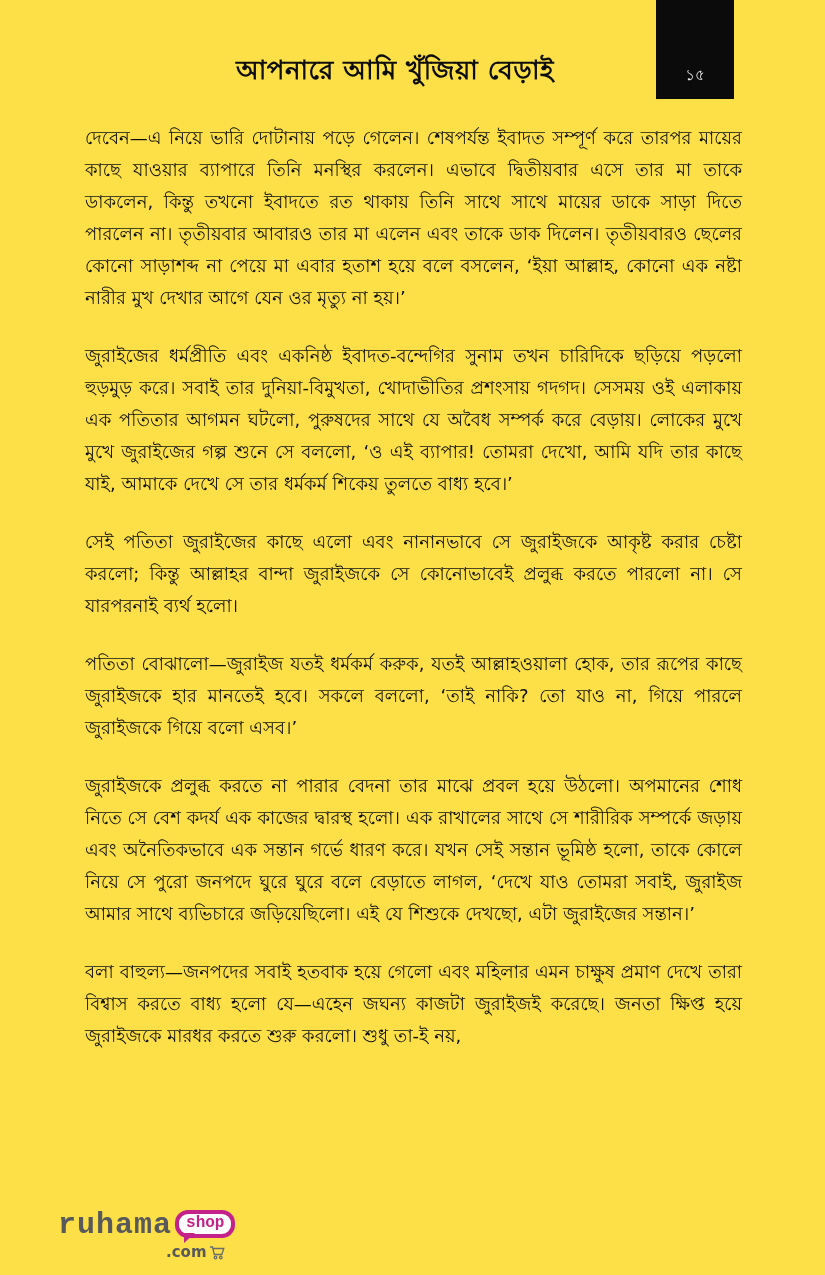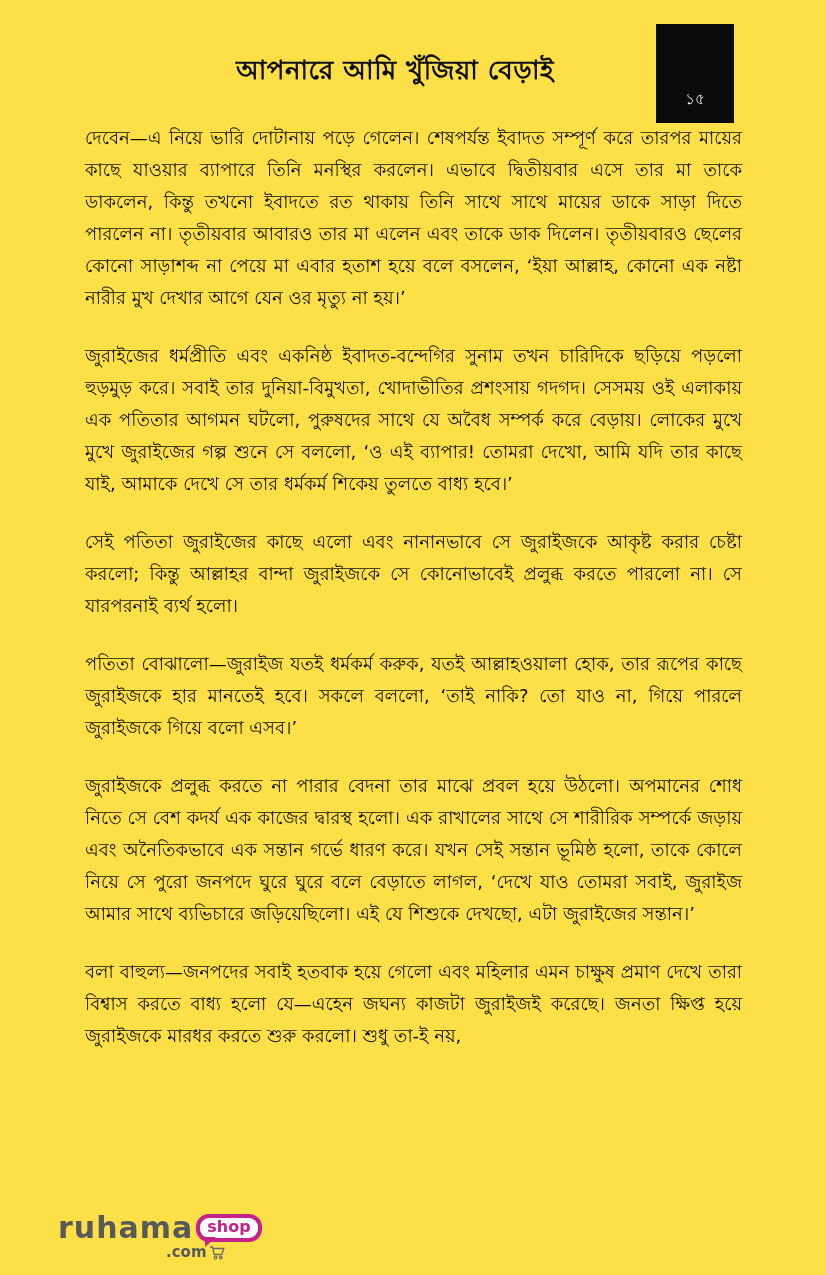--- a/index.html
+++ b/index.html
@@ -28,21 +28,20 @@
   .page-number-box {
     position: absolute;
     top: 0; left: 656px;
     width: 78px; height: 99px;
     background: #0b0b0b;
     display: flex;
     align-items: flex-end;
     justify-content: center;
     padding-bottom: 16px;
     box-sizing: border-box;
-    margin-top: 24px;
   }
   .page-number {
     color: #e8e8e8;
     font-size: 15px;
     line-height: 1;
   }
   
   .body-text {
     position: absolute;
     top: 122px; left: 85px;
@@ -57,22 +56,23 @@
     font-weight: 500;
   }
   
   .logo {
     position: absolute;
     left: 58px; top: 1210px;
     width: 200px; height: 56px;
   }
   .logo-row {
     display: flex;
-    align-items: center;
+    align-items: flex-start;
     height: 36px;
+    font-family: Liberation Mono, monospace;
   }
   .logo-ruhama {
     font-size: 30px;
     font-weight: bold;
     color: #58595b;
     letter-spacing: 1px;
     line-height: 1;
   }
   .logo-bubble {
     margin-left: 3px;

